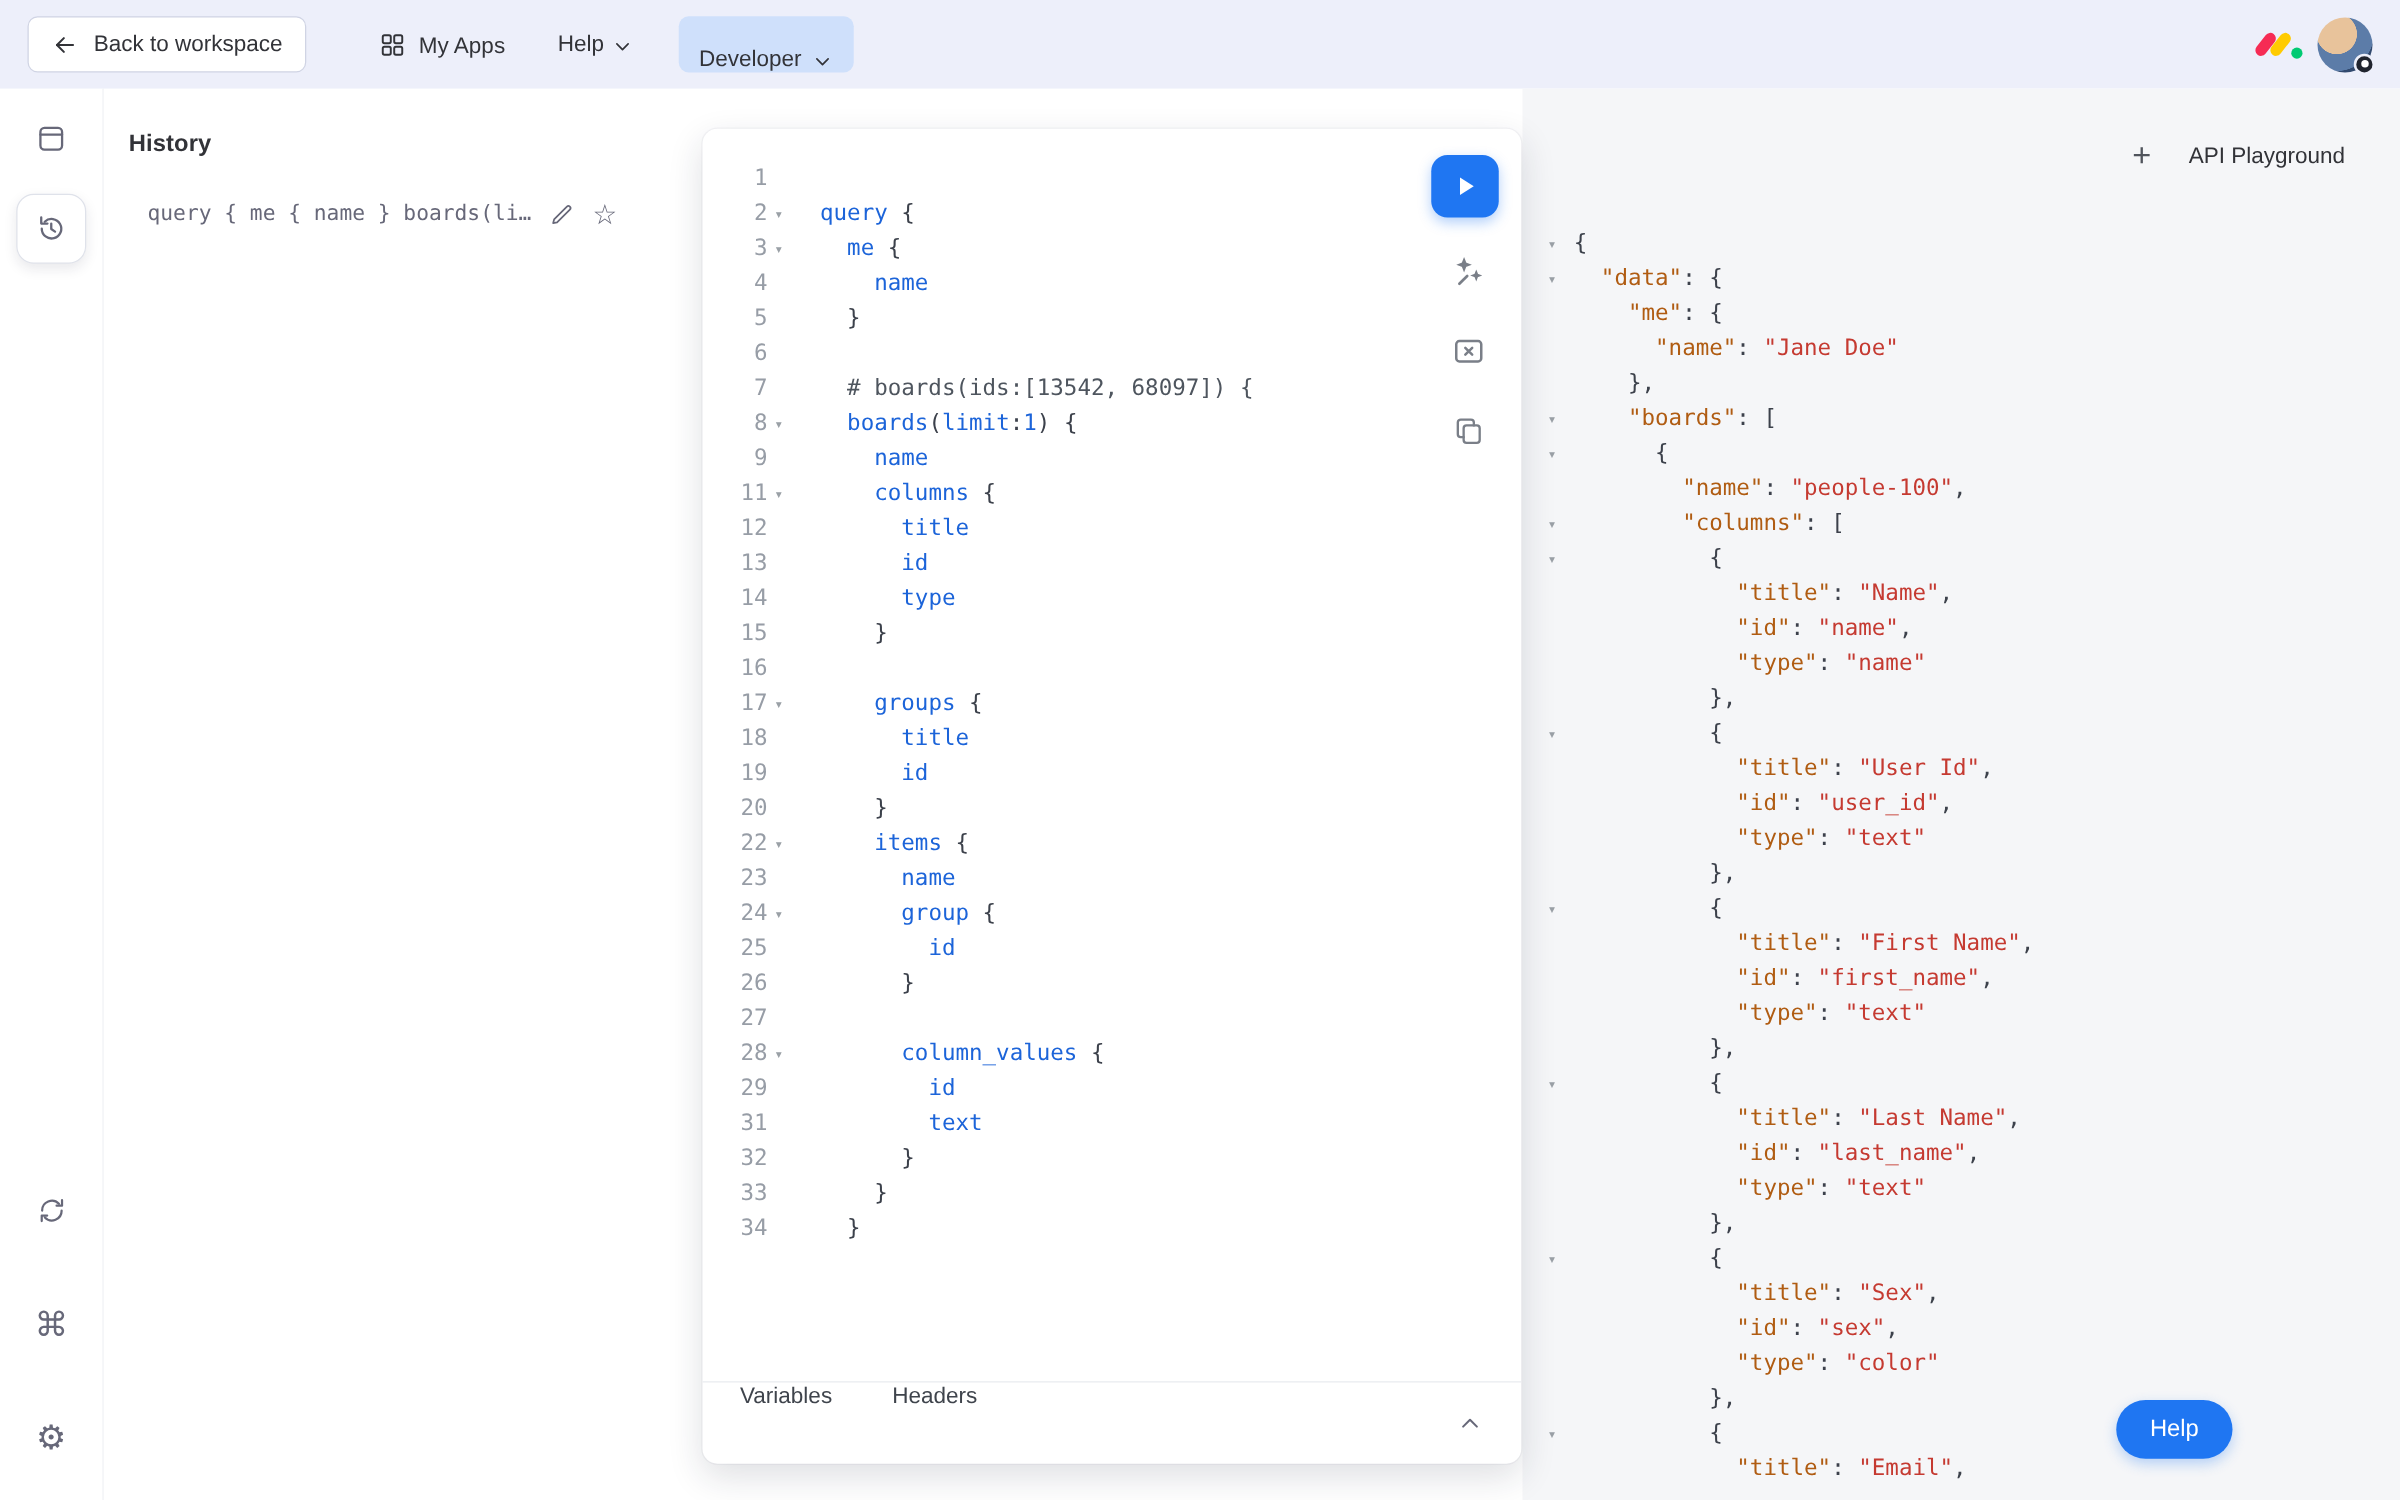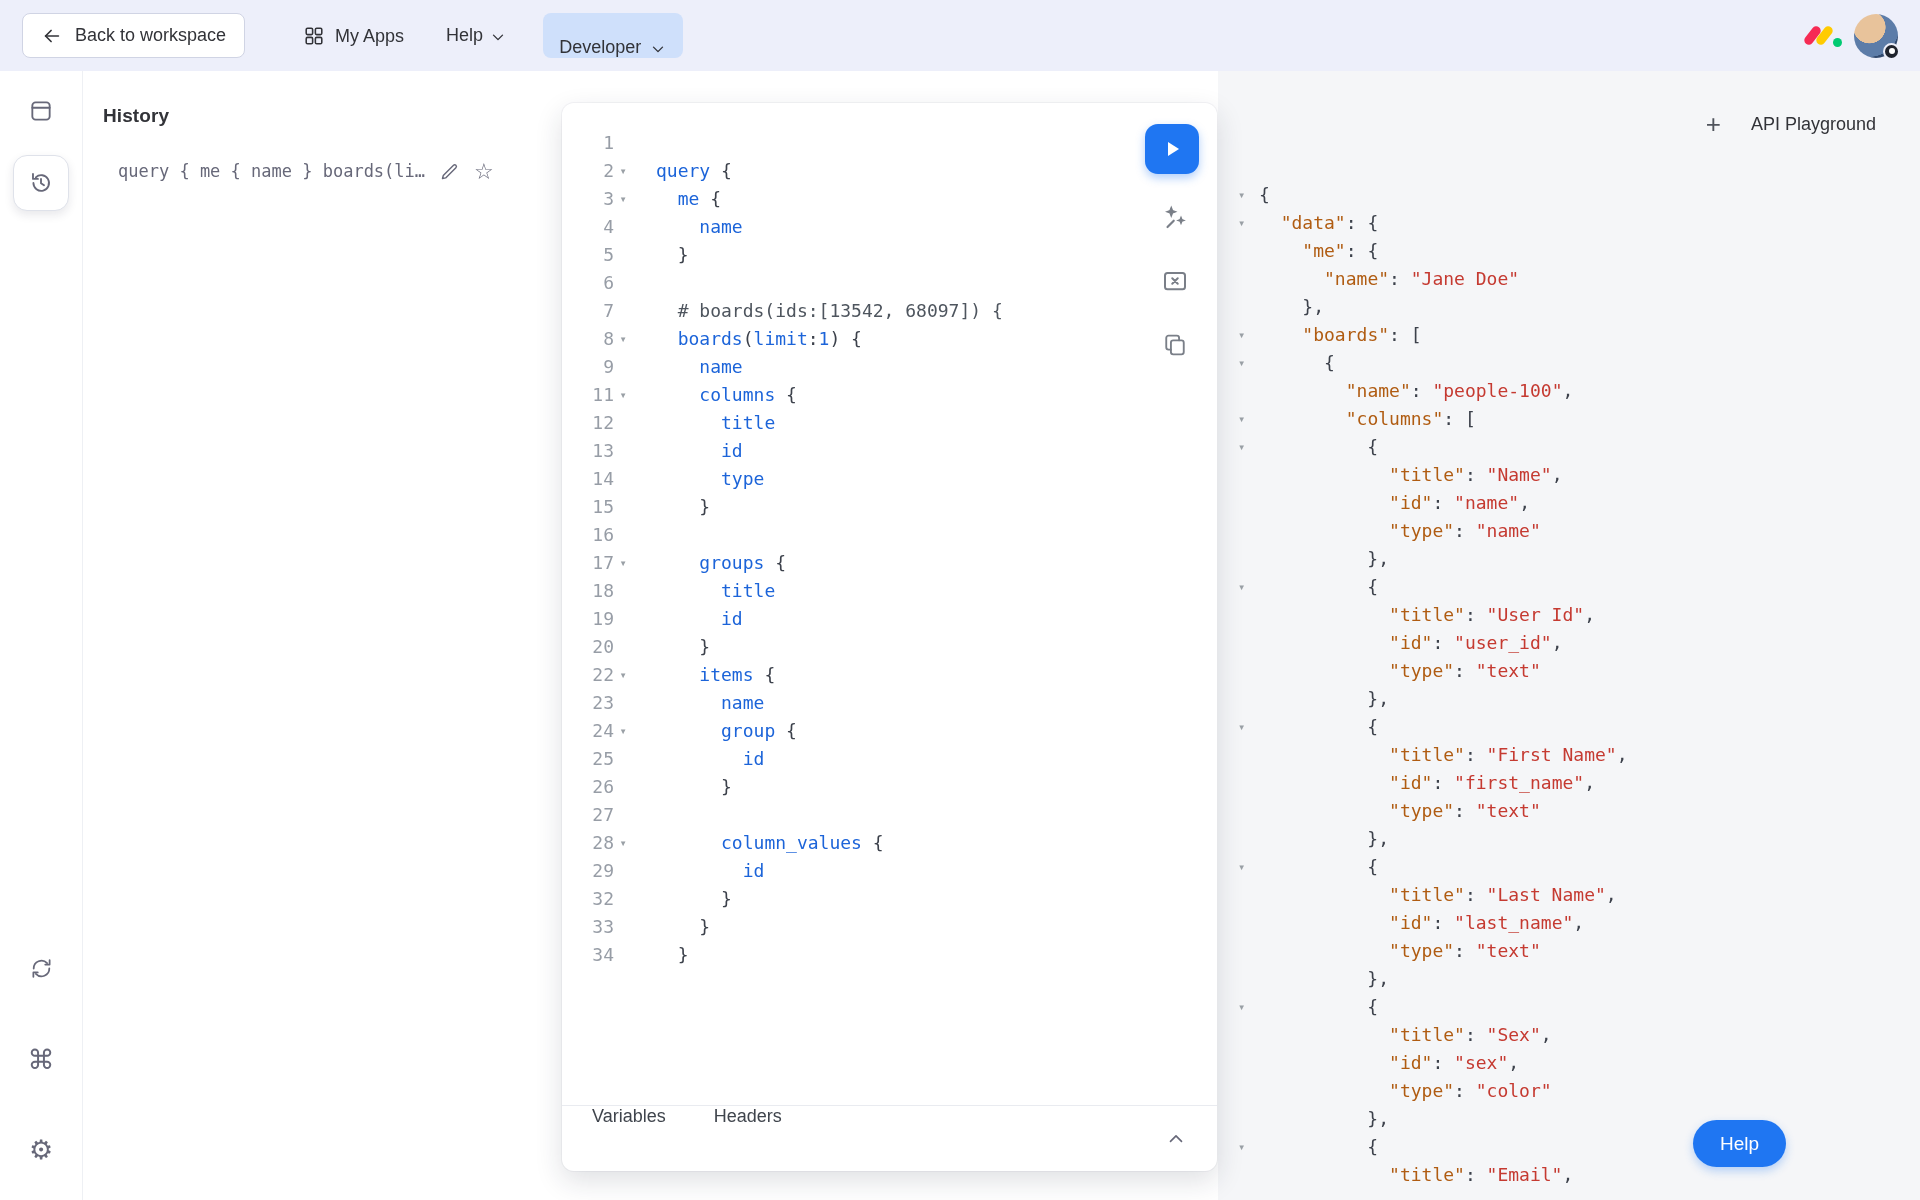--- a/index.html
+++ b/index.html
@@ -483,20 +483,25 @@
               </div>
               <div class="code-line">
                 <span class="ln">28</span>
                 <span class="fold-cell">▾</span>
                 <span class="code-text"><span class="tok-p">      </span><span class="tok-k">column_values</span><span class="tok-p"> {</span></span>
               </div>
               <div class="code-line">
                 <span class="ln">29</span>
                 <span class="fold-cell"></span>
                 <span class="code-text"><span class="tok-p">        </span><span class="tok-k">id</span></span>
+              </div>
+              <div class="code-line">
+                <span class="ln">31</span>
+                <span class="fold-cell"></span>
+                <span class="code-text"><span class="tok-p">        </span><span class="tok-k">text</span></span>
               </div>
               <div class="code-line">
                 <span class="ln">32</span>
                 <span class="fold-cell"></span>
                 <span class="code-text"><span class="tok-p">      }</span></span>
               </div>
               <div class="code-line">
                 <span class="ln">33</span>
                 <span class="fold-cell"></span>
                 <span class="code-text"><span class="tok-p">    }</span></span>

